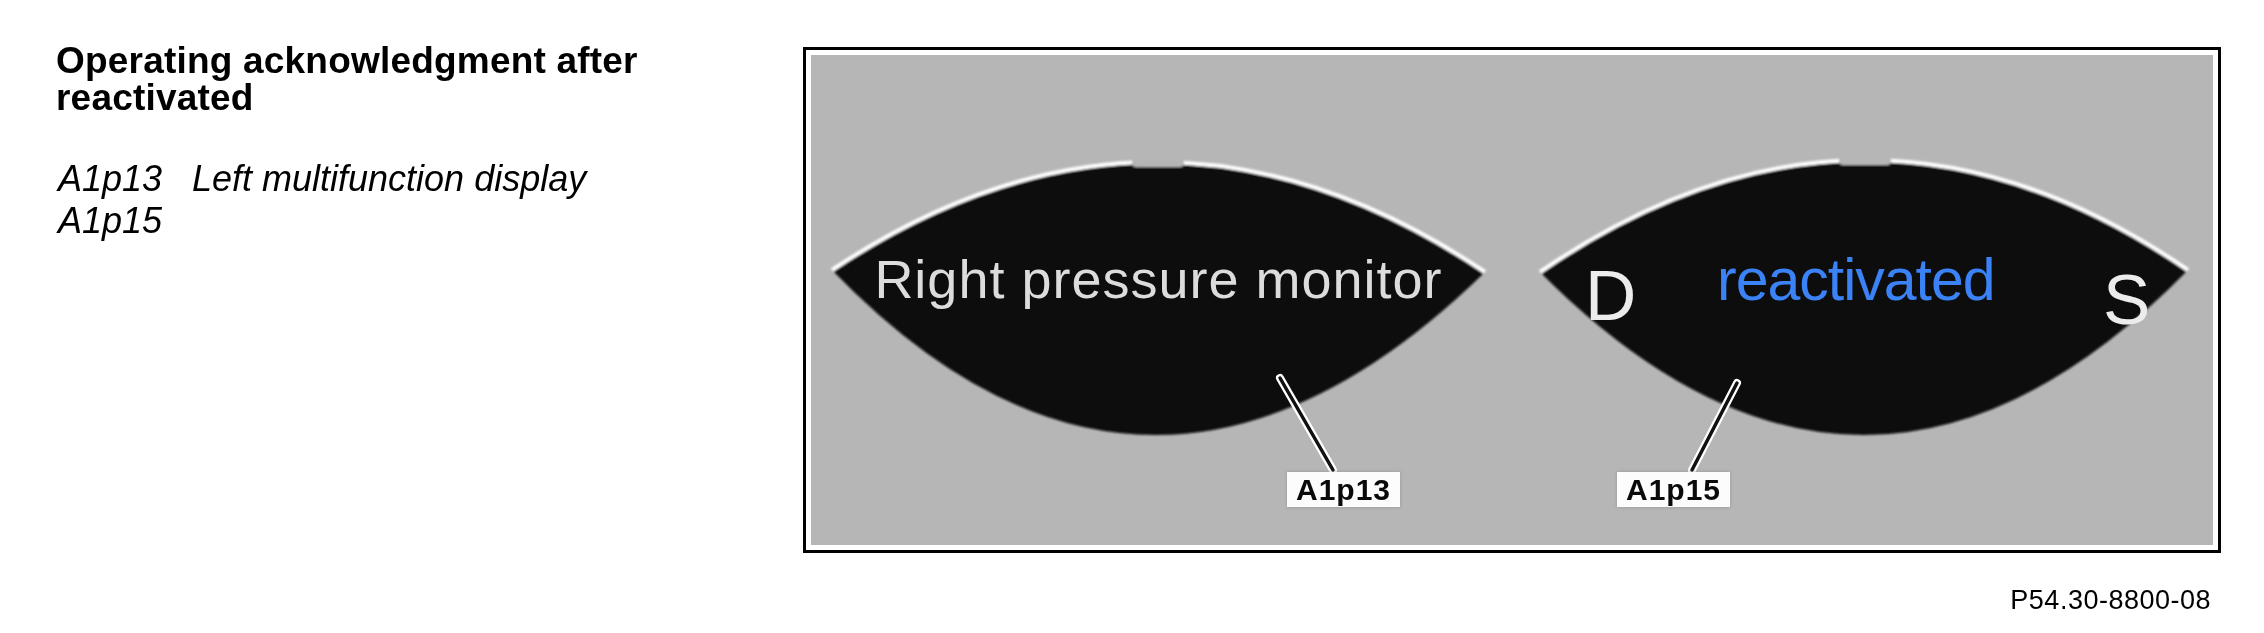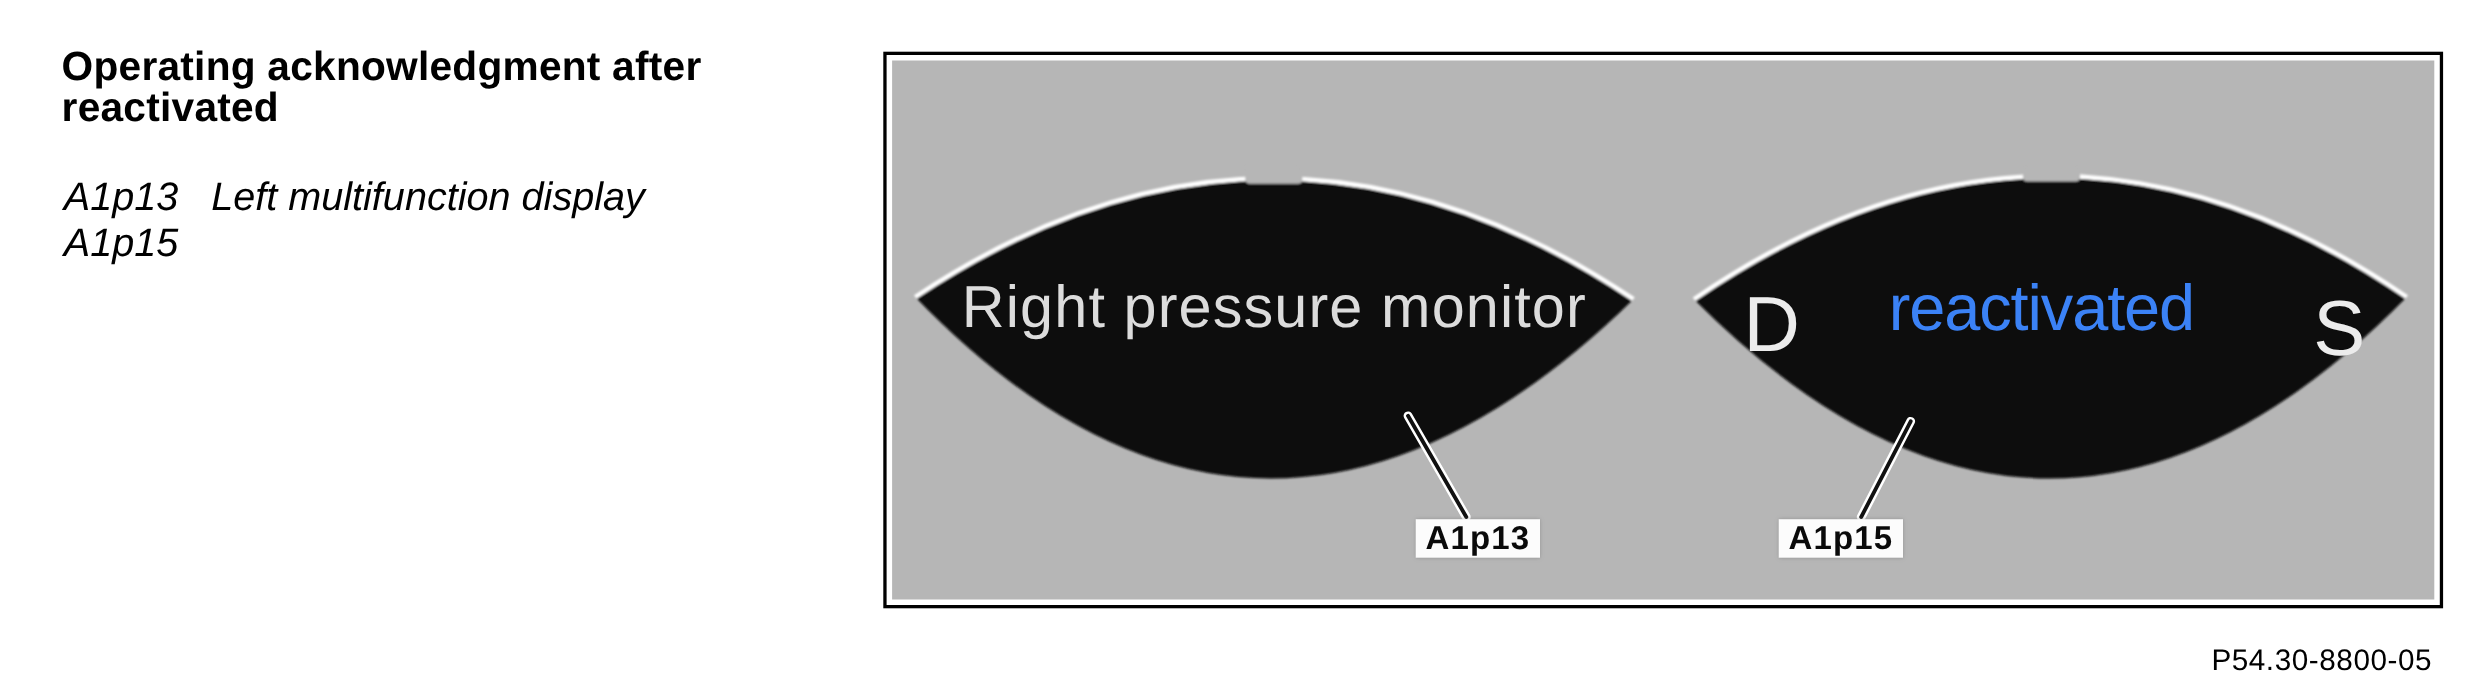--- a/index.html
+++ b/index.html
@@ -167,15 +167,15 @@
 
     <div class="lens-text tyre">Right pressure monitor</div>
     <div class="lens-text sym-d">D</div>
     <div class="lens-text word-react">reactivated</div>
     <div class="lens-text sym-s">S</div>
 
     <div class="callout-label label-13">A1p13</div>
     <div class="callout-label label-15">A1p15</div>
   </div>
 
-  <div class="figure-ref">P54.30-8800-05</div>
+  <div class="figure-ref">P54.30-8800-08</div>
 
 </div>
 
 </body></html>

